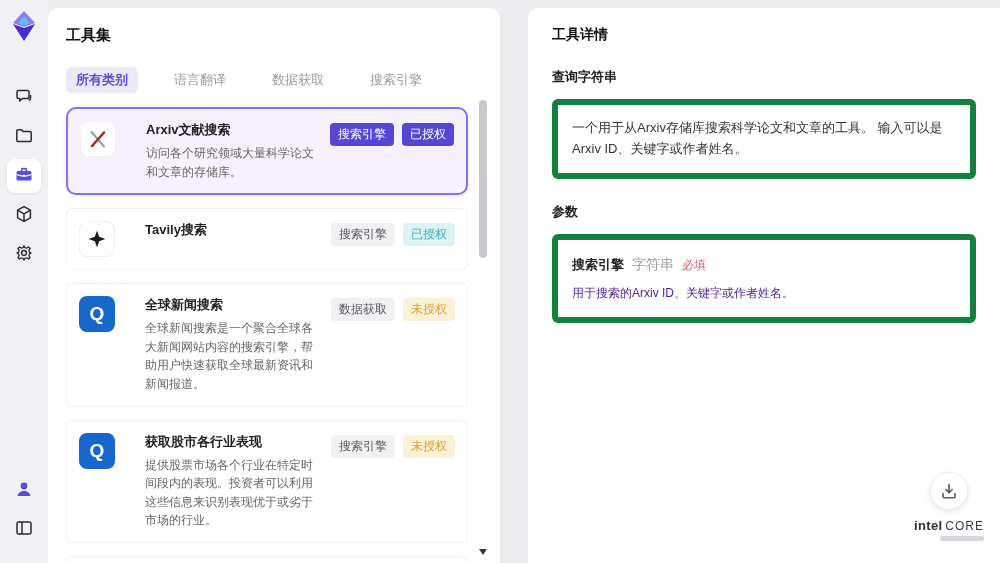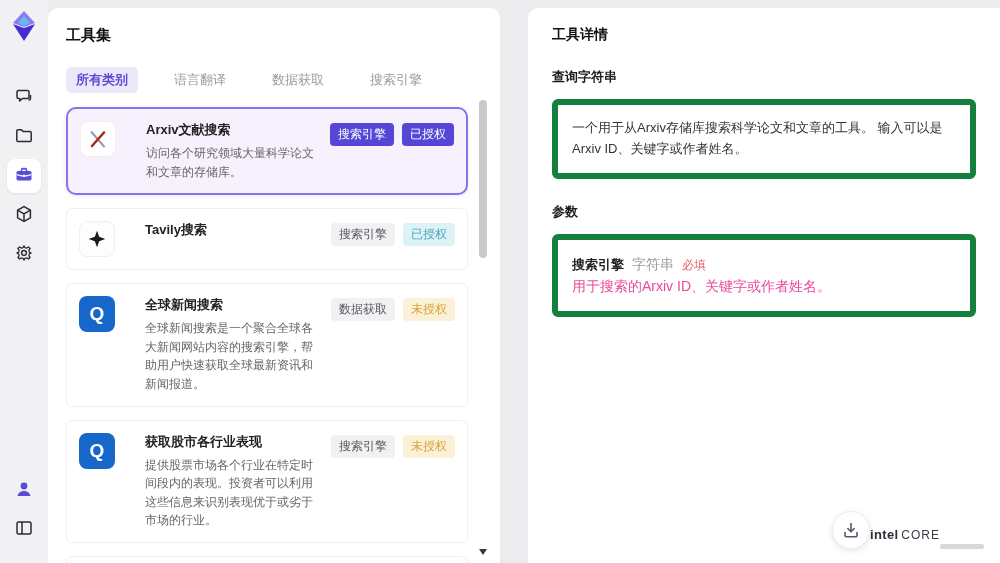--- a/index.html
+++ b/index.html
@@ -75,23 +75,23 @@
   .details-title { font-size:14px; font-weight:bold; color:#111; }
   .section-title { font-size:13px; font-weight:bold; color:#1c1c1c; margin-top:24px; }
   .info-box {
     border:6px solid #15803d; border-radius:6px; background:#fff;
     padding:13px 14px; margin-top:13px; font-size:13px; color:#333; line-height:1.6;
   }
   .param-head { display:flex; align-items:baseline; gap:8px; }
   .param-name { font-size:13px; font-weight:bold; color:#222; }
   .param-type { font-size:14px; color:#9a9a9e; }
   .param-required { font-size:12px; color:#e25d6e; }
-  .param-desc { font-size:14px; color:#ec4899; }
-  
-  .corner { position:fixed; right:16px; bottom:14px; display:flex; flex-direction:row; align-items:center; }
+  .param-desc { font-size:12px; color:#4c1d95; margin-top:9px; }
+  
+  .corner { position:fixed; right:16px; bottom:22px; display:flex; flex-direction:column; align-items:center; }
   .download-btn {
     width:38px; height:38px; border-radius:50%; background:#fff; border:1px solid #ededf0;
     box-shadow:0 2px 6px rgba(0,0,0,.10); display:flex; align-items:center; justify-content:center;
     cursor:pointer;
   }
   .brand { margin-top:8px; display:flex; align-items:baseline; gap:3px; color:#2d2d3a; }
   .brand .b1 { font-size:13px; font-weight:bold; letter-spacing:.3px; }
   .brand .b2 { font-size:12px; text-transform:uppercase; letter-spacing:1px; color:#3a3a46; }
   .brand-bar { width:44px; height:5px; background:#d8d8dc; border-radius:2px; margin-top:3px; align-self:flex-end; }
 </style>

